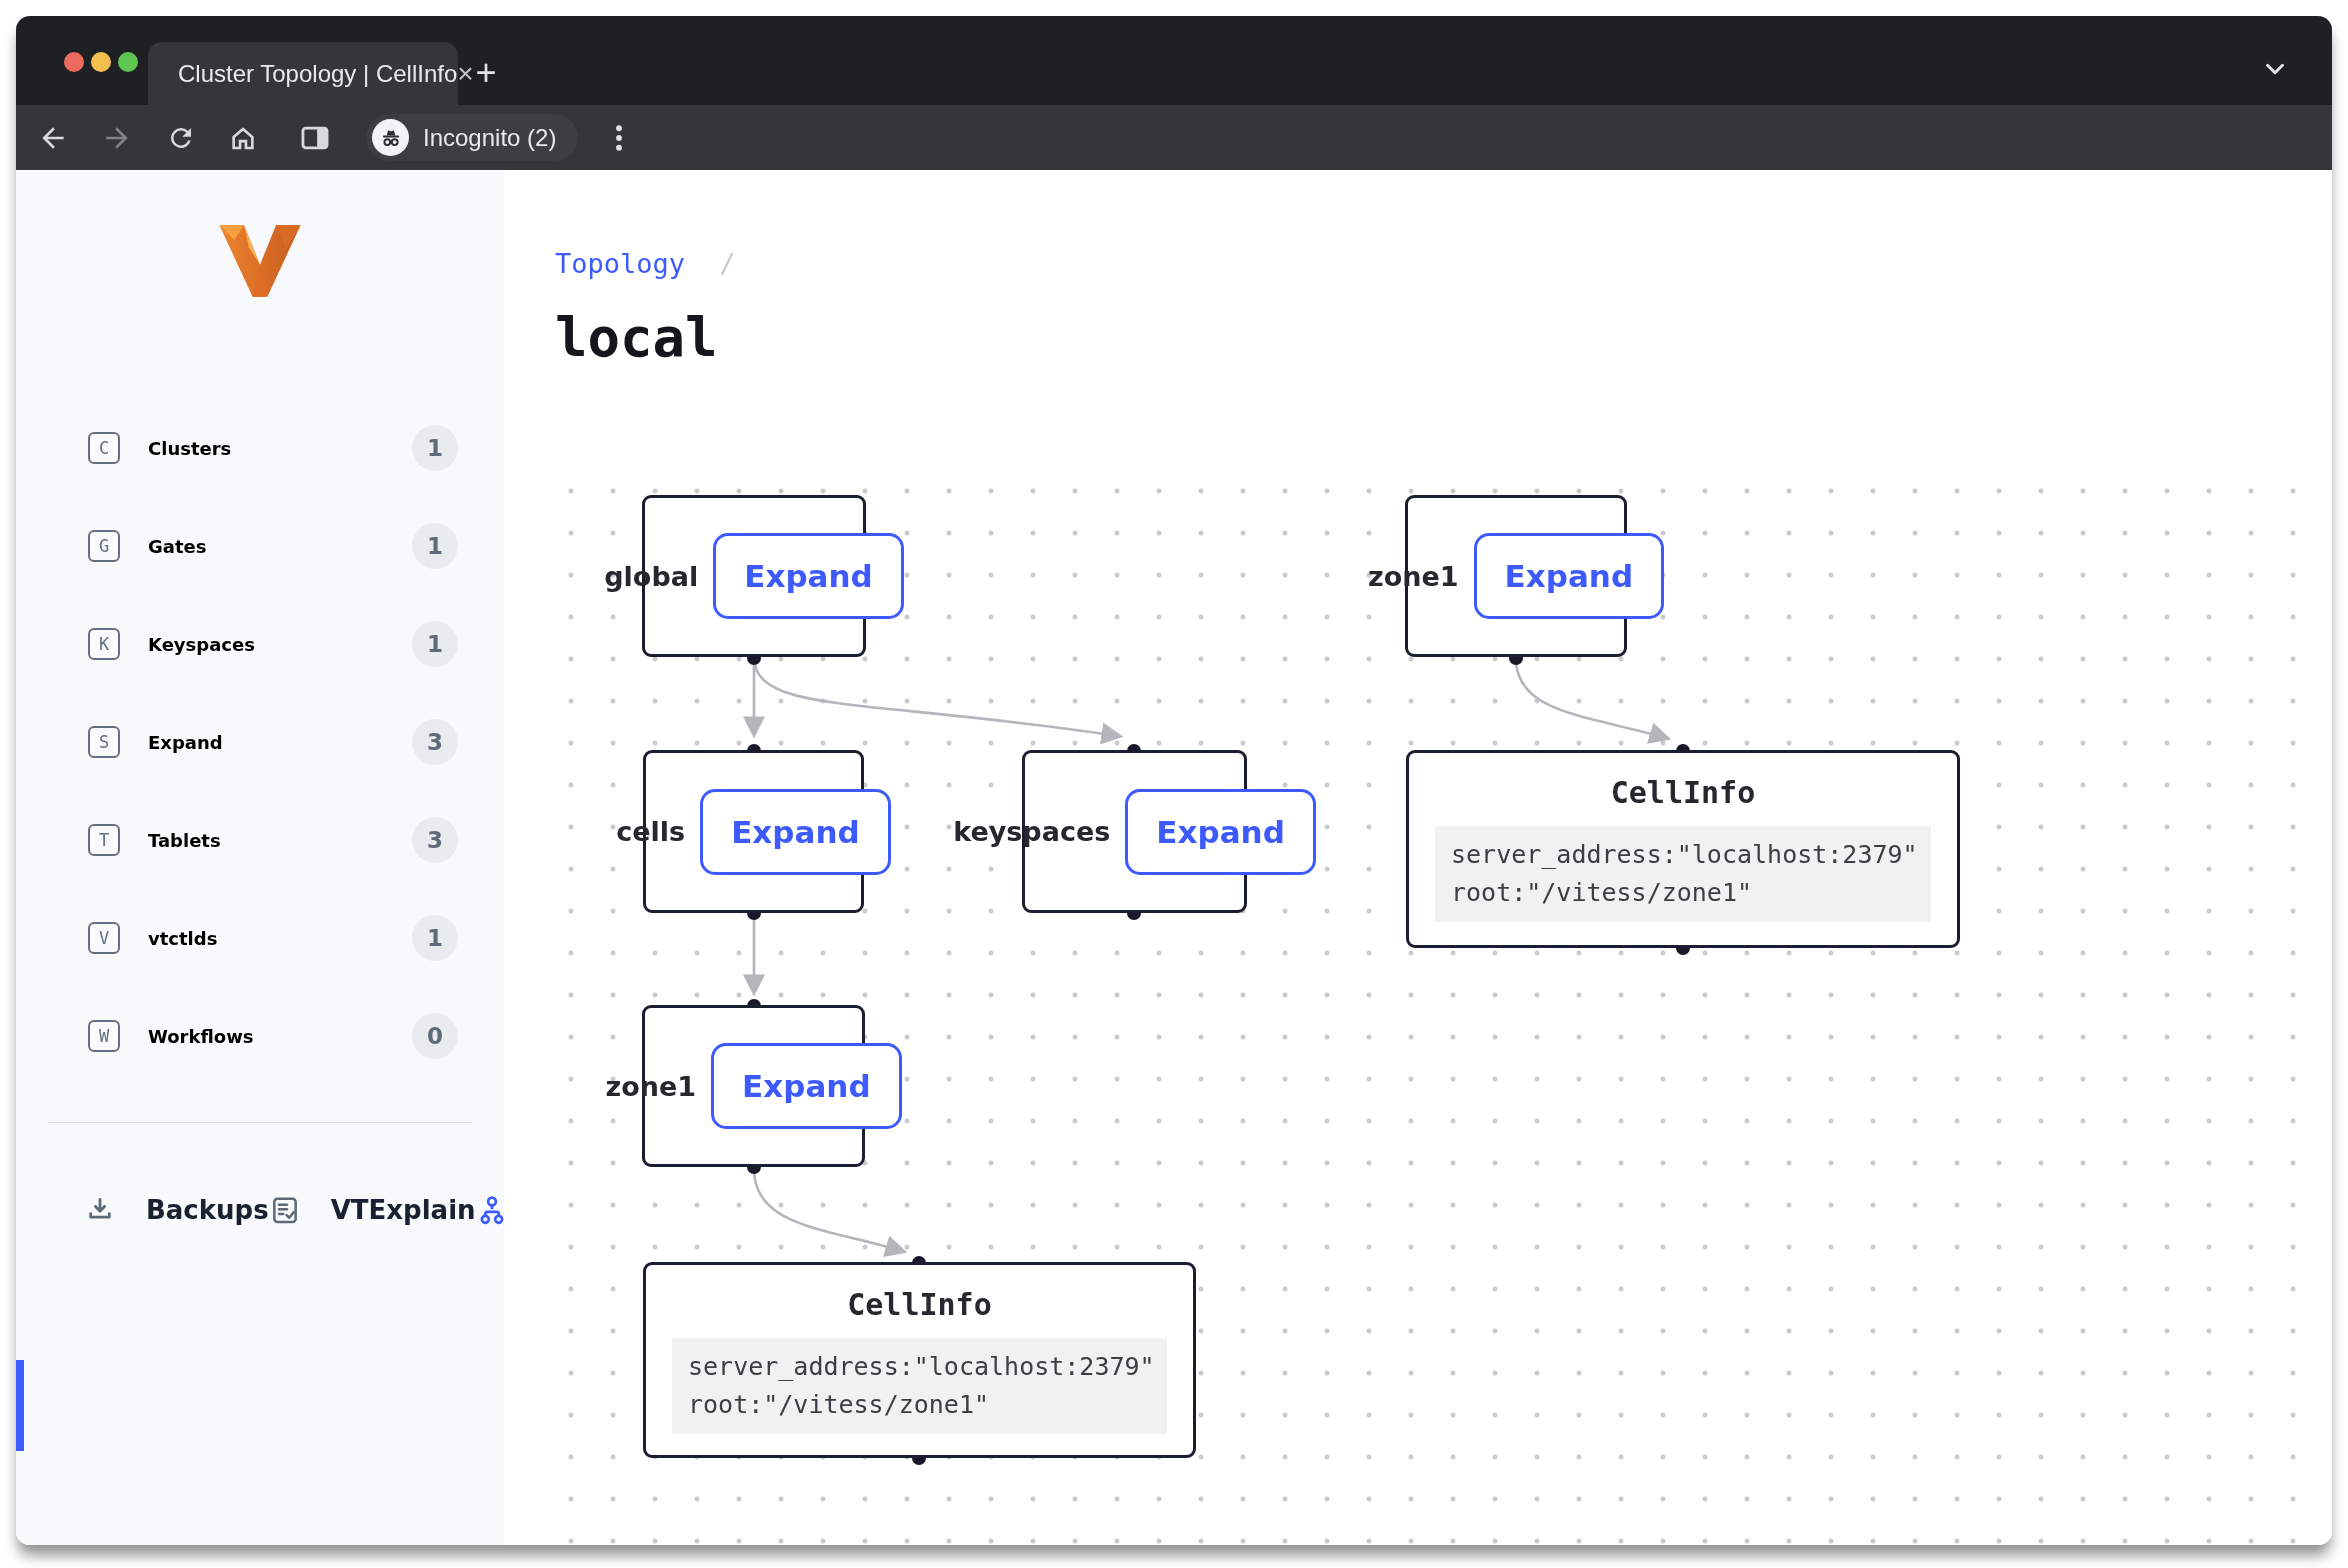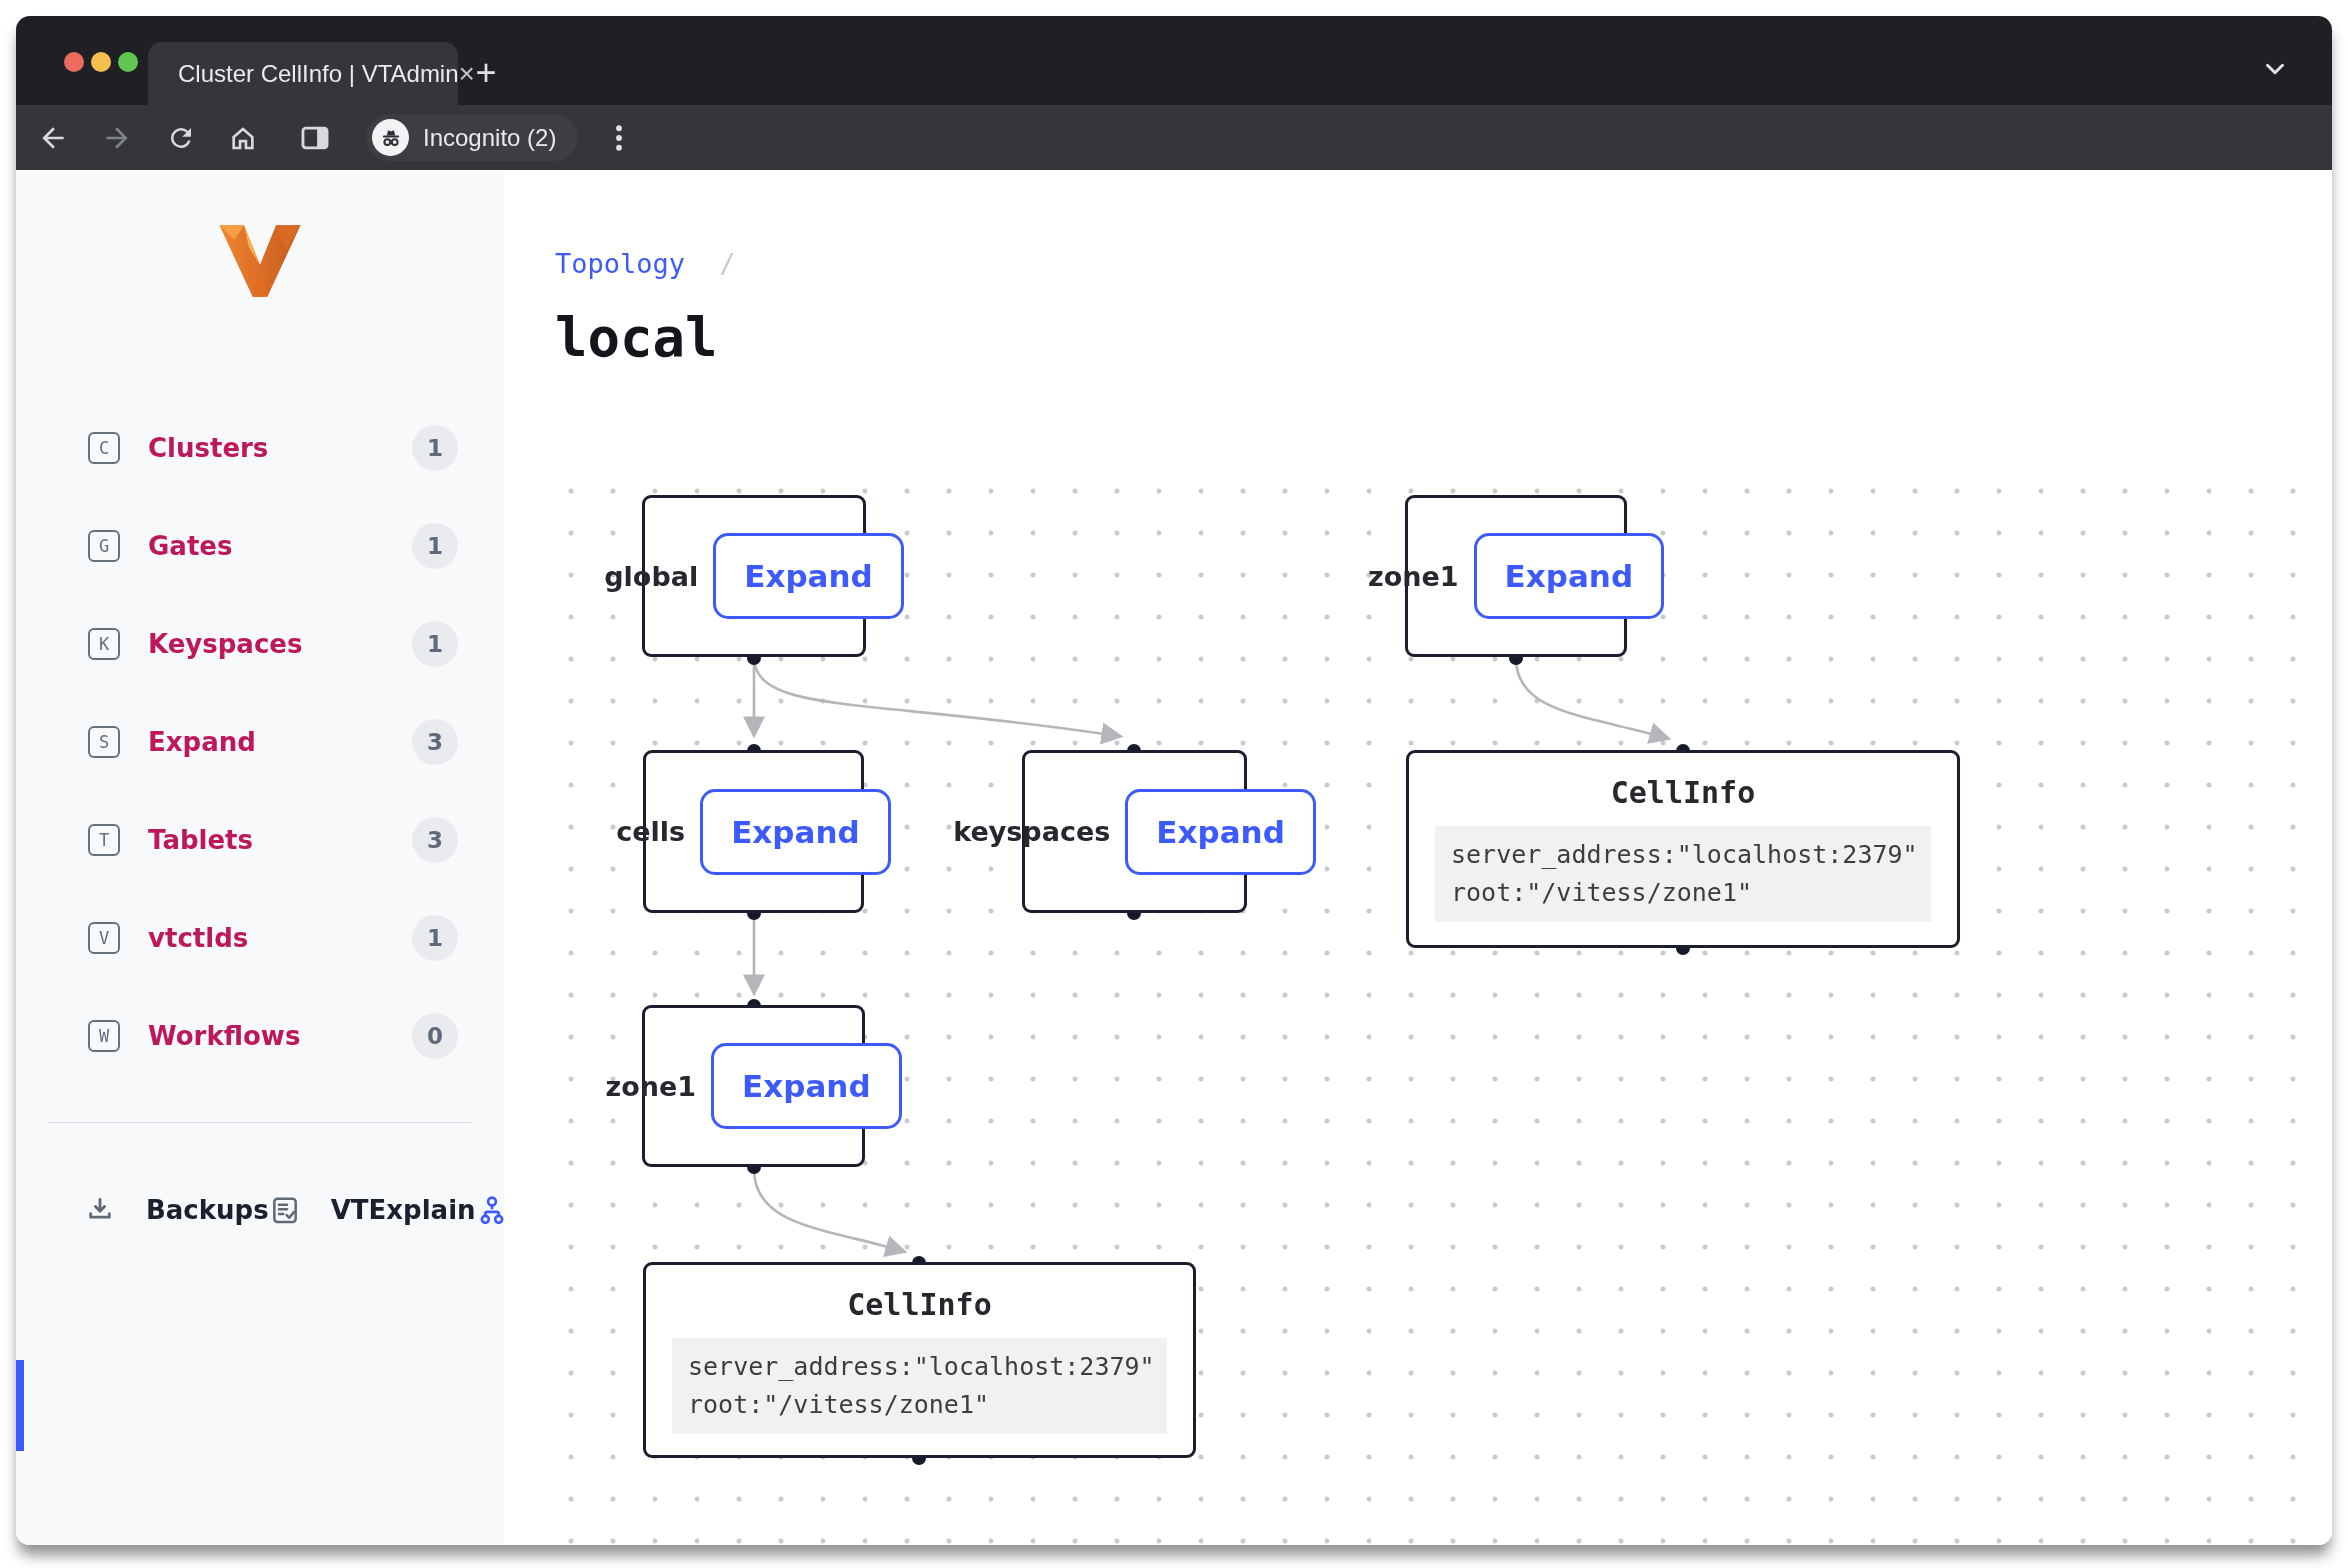--- a/index.html
+++ b/index.html
@@ -53,21 +53,21 @@
 
   .sidebar { position:relative; width:488px; background:#f8f9fb; flex:none;
              font-family:"DejaVu Sans","Liberation Sans",sans-serif; }
   .logo { position:absolute; left:201px; top:51px; }
 
   .nav { position:absolute; left:72px; right:0; top:248px; display:flex; flex-direction:column; gap:38px; }
   .nav-row { height:60px; display:flex; align-items:center; cursor:pointer; }
   .letter-box { width:32px; height:32px; border:2px solid #65707e; border-radius:6px; flex:none;
                 display:flex; align-items:center; justify-content:center;
                 font-family:"DejaVu Sans Mono",monospace; font-size:17px; color:#65707e; }
-  .nav-label { margin-left:28px; font-size:26px; font-weight:700; color:#be185d; }
+  .nav-label { margin-left:28px; font-size:18px; font-weight:700; color:#000000; }
   .badge { margin-left:auto; margin-right:46px; width:46px; height:46px; border-radius:50%;
            background:#e9ebef; display:flex; align-items:center; justify-content:center;
            font-size:23px; font-weight:700; color:#5f6b7a; }
 
   .divider { position:absolute; left:32px; right:32px; top:952px; height:1px; background:#d9dde3; }
 
   .links { position:absolute; left:68px; right:0; top:1010px; display:flex; flex-direction:row; }
   .link-row { height:60px; display:flex; align-items:center; cursor:pointer; }
   .link-label { margin-left:30px; font-size:26px; font-weight:700; color:#192130; }
   .link-row.active .link-label { color:#3d5afe; }
@@ -126,21 +126,21 @@
       <svg class="icon" width="28" height="28" viewBox="0 0 24 24">
         <defs>
             <linearGradient id="vg" x1="0" y1="0" x2="1" y2="0">
           <stop offset="0" stop-color="#f09a38"></stop>
               <stop offset="1" stop-color="#c9571d"></stop>
         </linearGradient>
           </defs>
         <polygon points="3,3 8.4,3 12,12.6 15.6,3 21,3 13.9,21 10.1,21" fill="url(#vg)"></polygon>
         <polygon points="8.4,3 12,12.6 10.5,16.5" fill="#f6b254" opacity="0.8"></polygon>
       </svg>
-      <span class="tab-title">Cluster CellInfo | VTAdmin</span>
+      <span class="tab-title">Cluster Topology | CellInfo</span>
       <span class="tab-close">×</span>
     </div>
 
     <div class="newtab">+</div>
 
     <span class="tabsearch">
       <svg class="icon" width="30" height="30" viewBox="0 0 24 24">
         <path d="M6 9 L12 15 L18 9" fill="none" stroke="#dfe1e5" stroke-width="2.4" stroke-linecap="round" stroke-linejoin="round"></path>
       </svg>
     </span>

